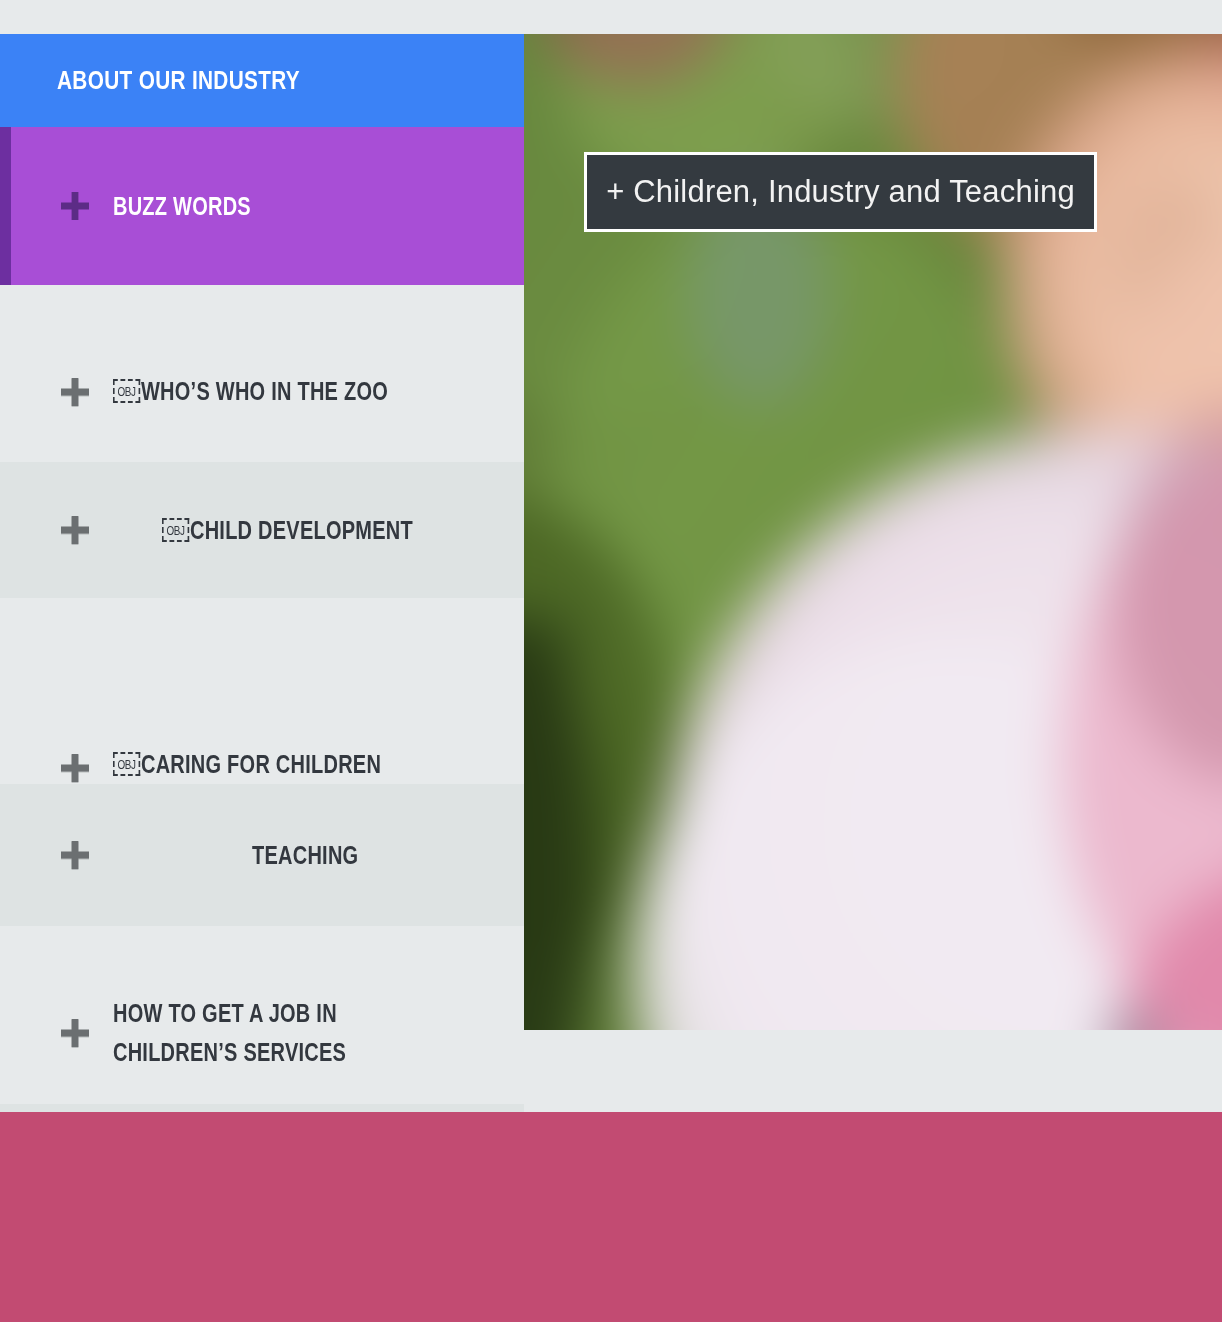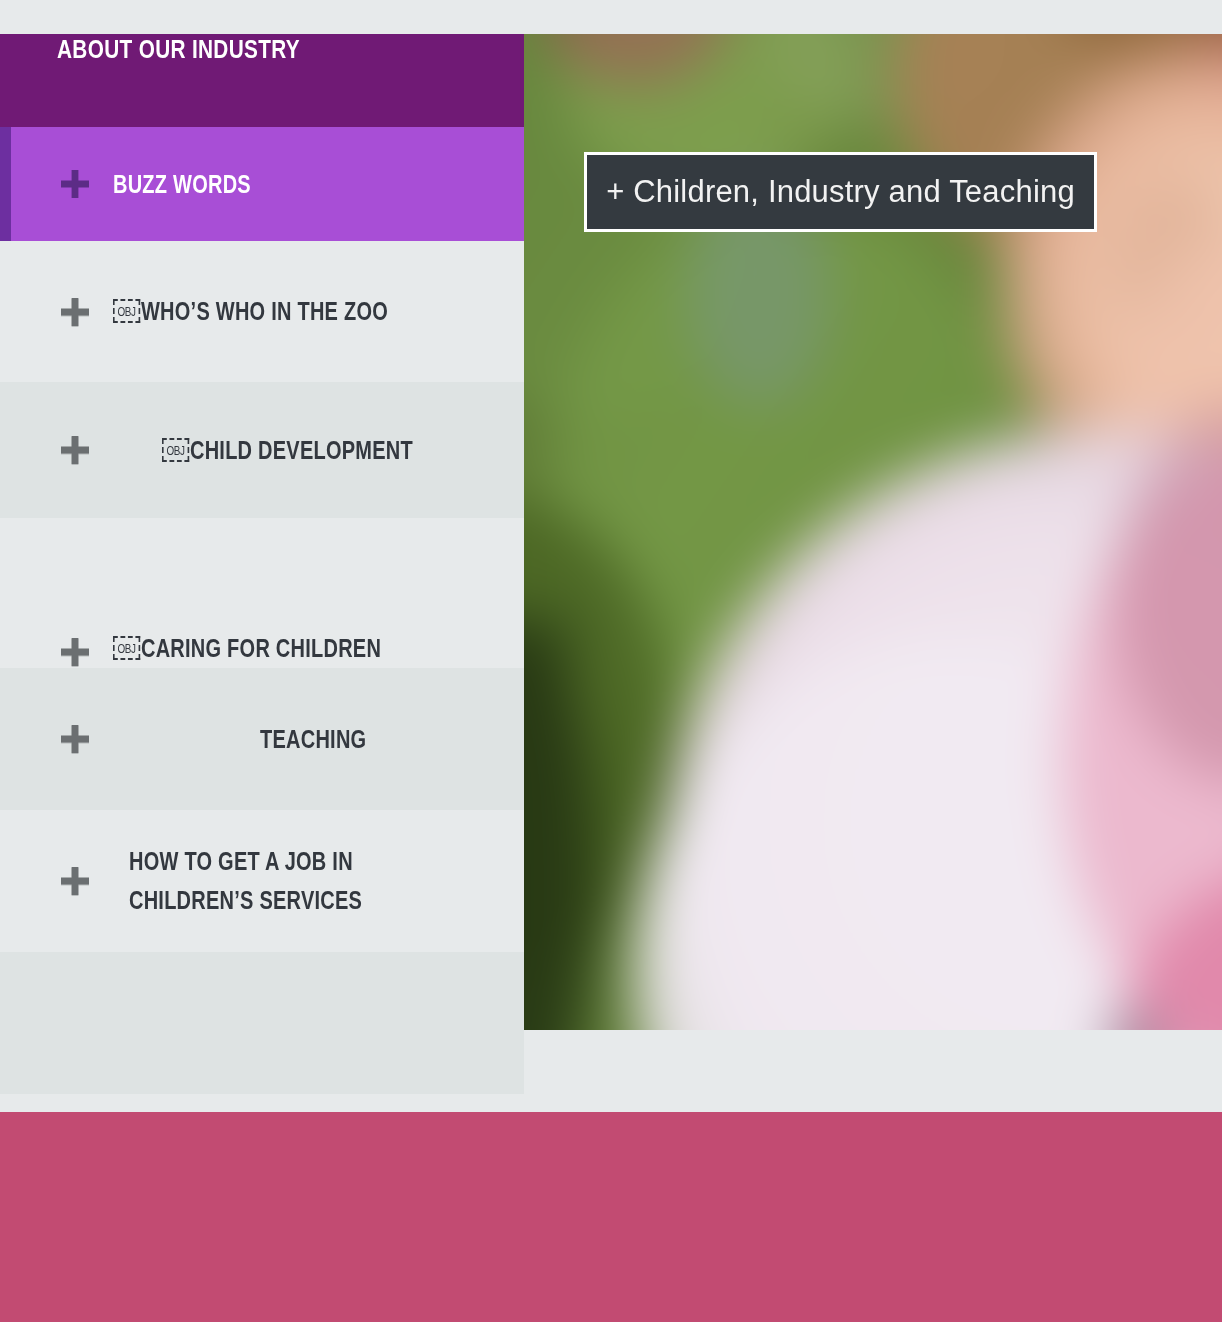--- a/index.html
+++ b/index.html
@@ -44,23 +44,23 @@
     left: 0; top: 0;
     width: 524px;
     height: 1078px;
     background: #e7eaeb;
     overflow: hidden;
   }
 
   .acc-header {
     position: relative;
     height: 93px;
-    background: #701a75;
+    background: #3b82f6;
     display: flex;
-    align-items: flex-start;
+    align-items: center;
     box-sizing: border-box;
     padding-left: 57px;
   }
   .acc-header-title {
     color: #ffffff;
     font-family: "Liberation Sans Narrow", "Liberation Sans", sans-serif;
     font-size: 26px;
     font-weight: 700;
     letter-spacing: 0.4px;
     text-transform: uppercase;
@@ -68,28 +68,28 @@
     transform-origin: left center;
     white-space: nowrap;
   }
 
   .acc-item {
     position: relative;
     box-sizing: border-box;
     display: flex;
     align-items: center;
   }
-  .acc-item.h-a { height: 114px; }
+  .acc-item.h-a { height: 158px; }
   .acc-item.h-b { height: 141px; }
   .acc-item.h-c { height: 136px; }
   .acc-item.h-d { height: 150px; align-items: flex-end; }
-  .acc-item.h-e { height: 142px; padding-left: 16px; }
+  .acc-item.h-e { height: 142px; }
   .acc-item.tail { height: 142px; }
 
-  .acc-item.light { background: #e7eaeb; }
+  .acc-item.light { background: #e7eaeb; margin-top: 36px; }
   .acc-item.dark  { background: #dee3e3; justify-content: center; }
 
   .acc-item.active {
     background: #a84ed6;
   }
   .acc-item.active .acc-accent {
     position: absolute;
     left: 0; top: 0;
     width: 11px;
     height: 100%;

